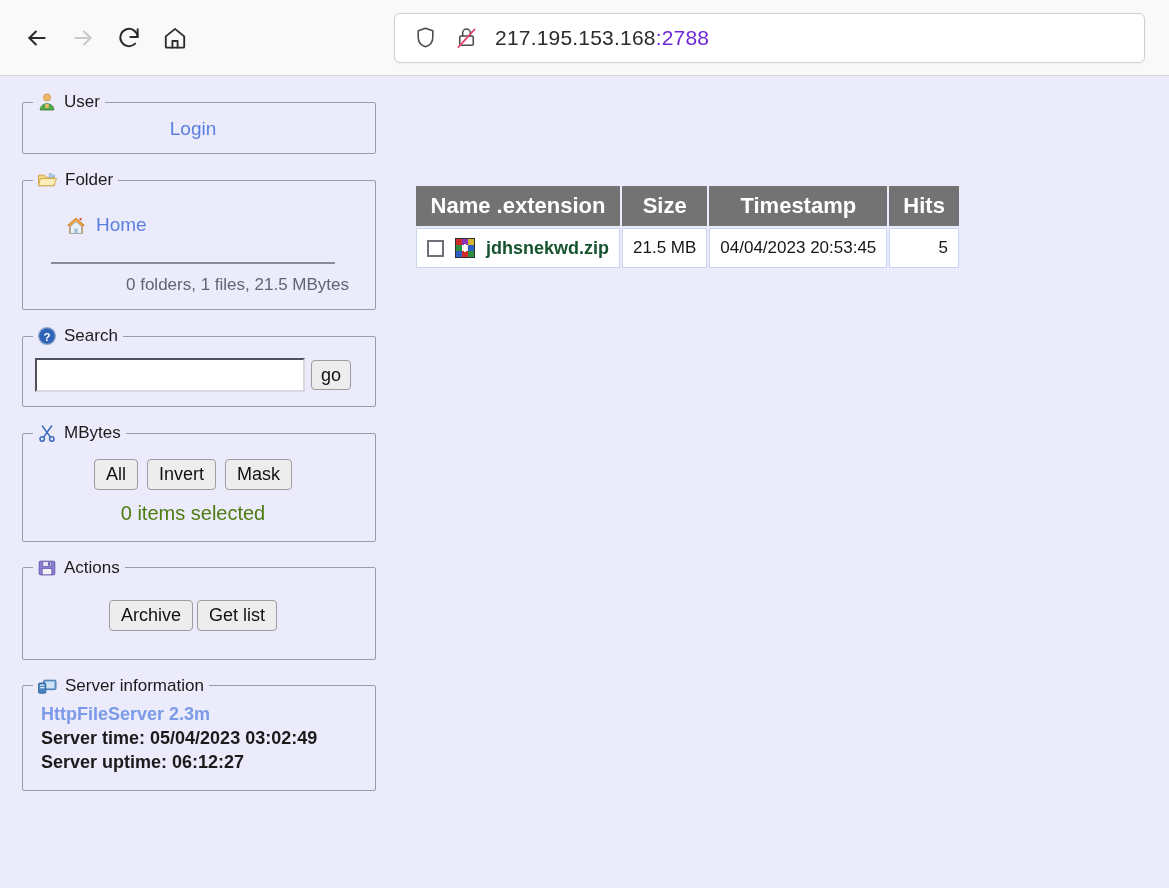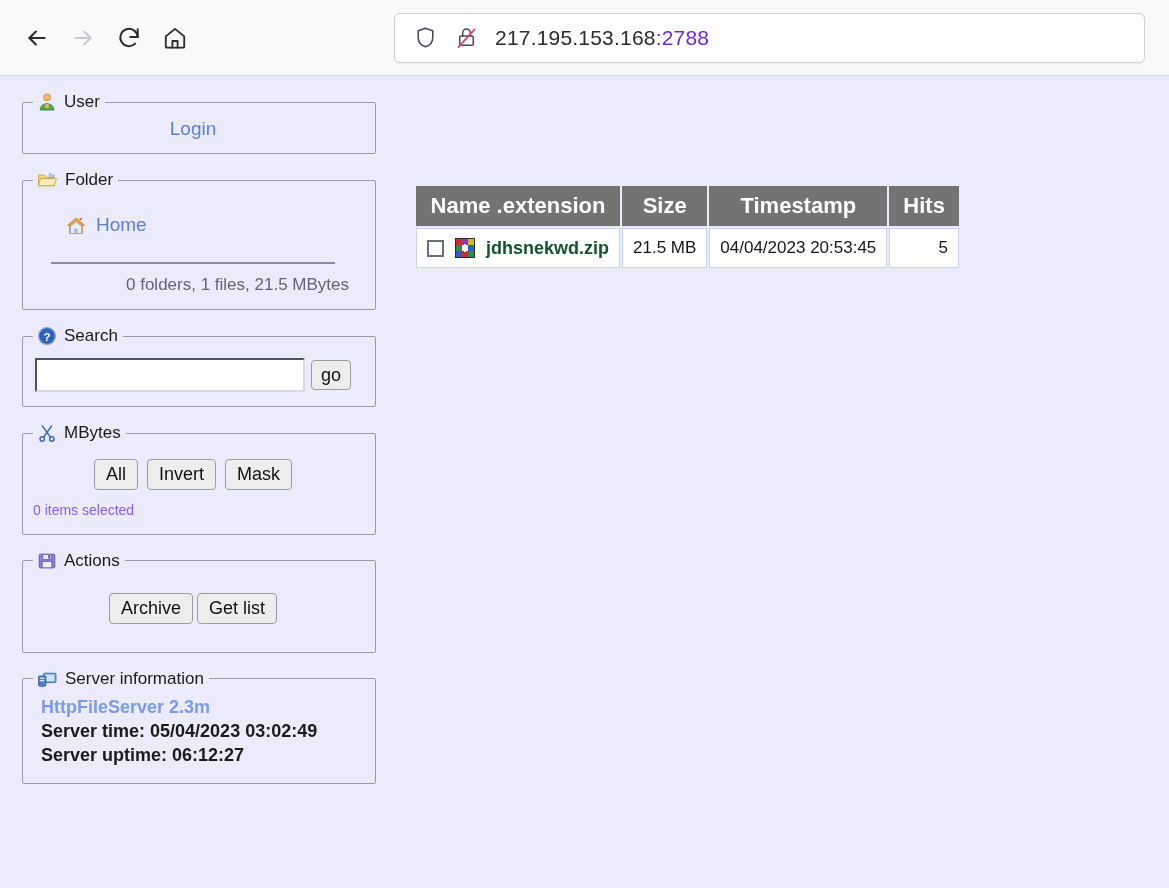--- a/index.html
+++ b/index.html
@@ -144,23 +144,23 @@
     line-height: 1.05;
   }
   .btn.go { padding: 5px 9px; font-size: 18px; }
 
   
   .btn-row {
     display: flex; justify-content: center; gap: 9px;
     padding: 10px 0 12px 0;
   }
   .select-count {
-    text-align: left;
-    font-size: 14px;
-    color: #8b5cf6;
+    text-align: center;
+    font-size: 20px;
+    color: #4d7c0f;
     padding-bottom: 6px;
   }
 
   
   .actions-row {
     display: flex; justify-content: center; gap: 4px;
     padding: 16px 0 18px 0;
   }
 
   

